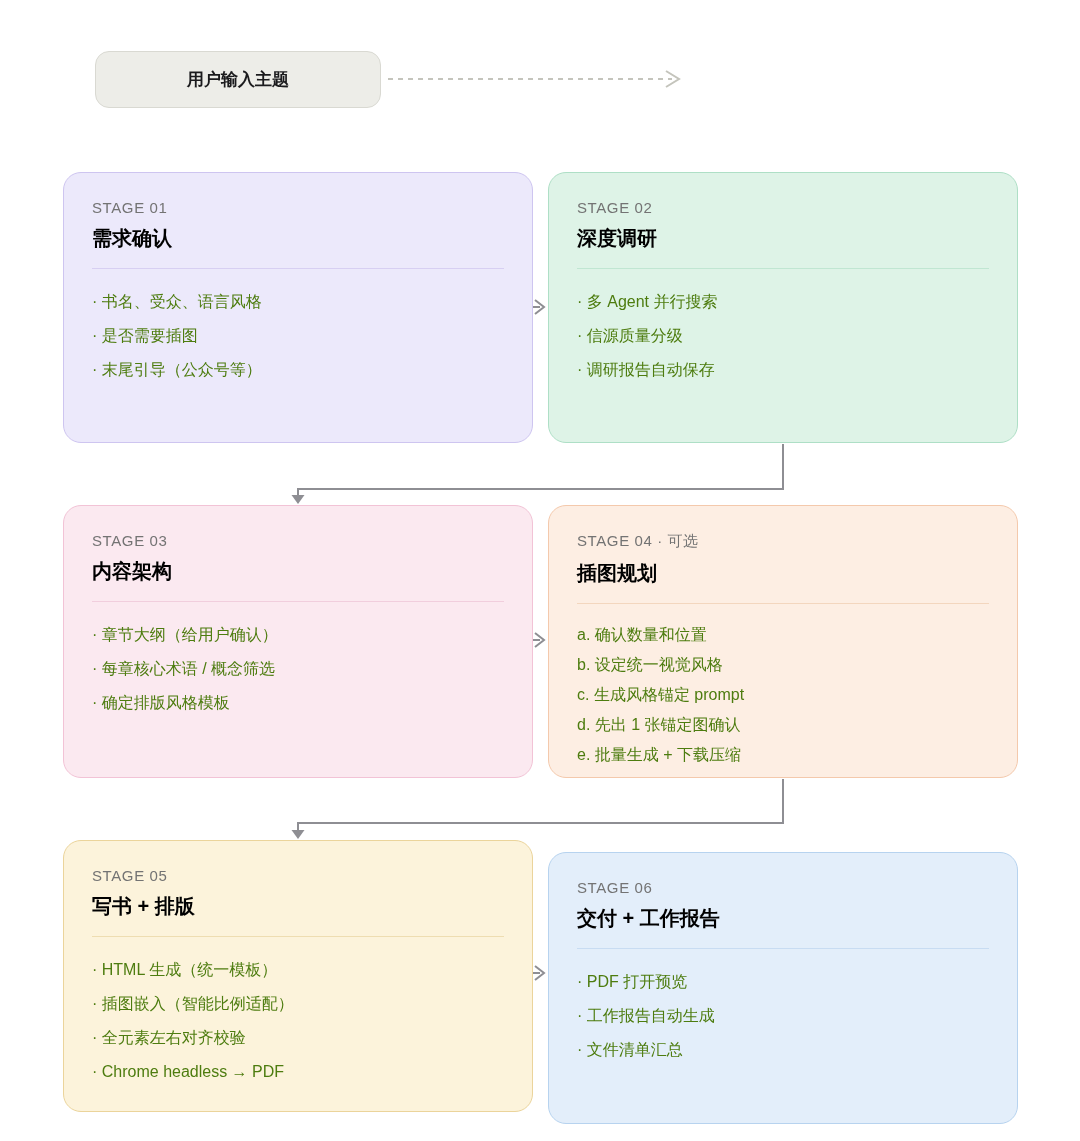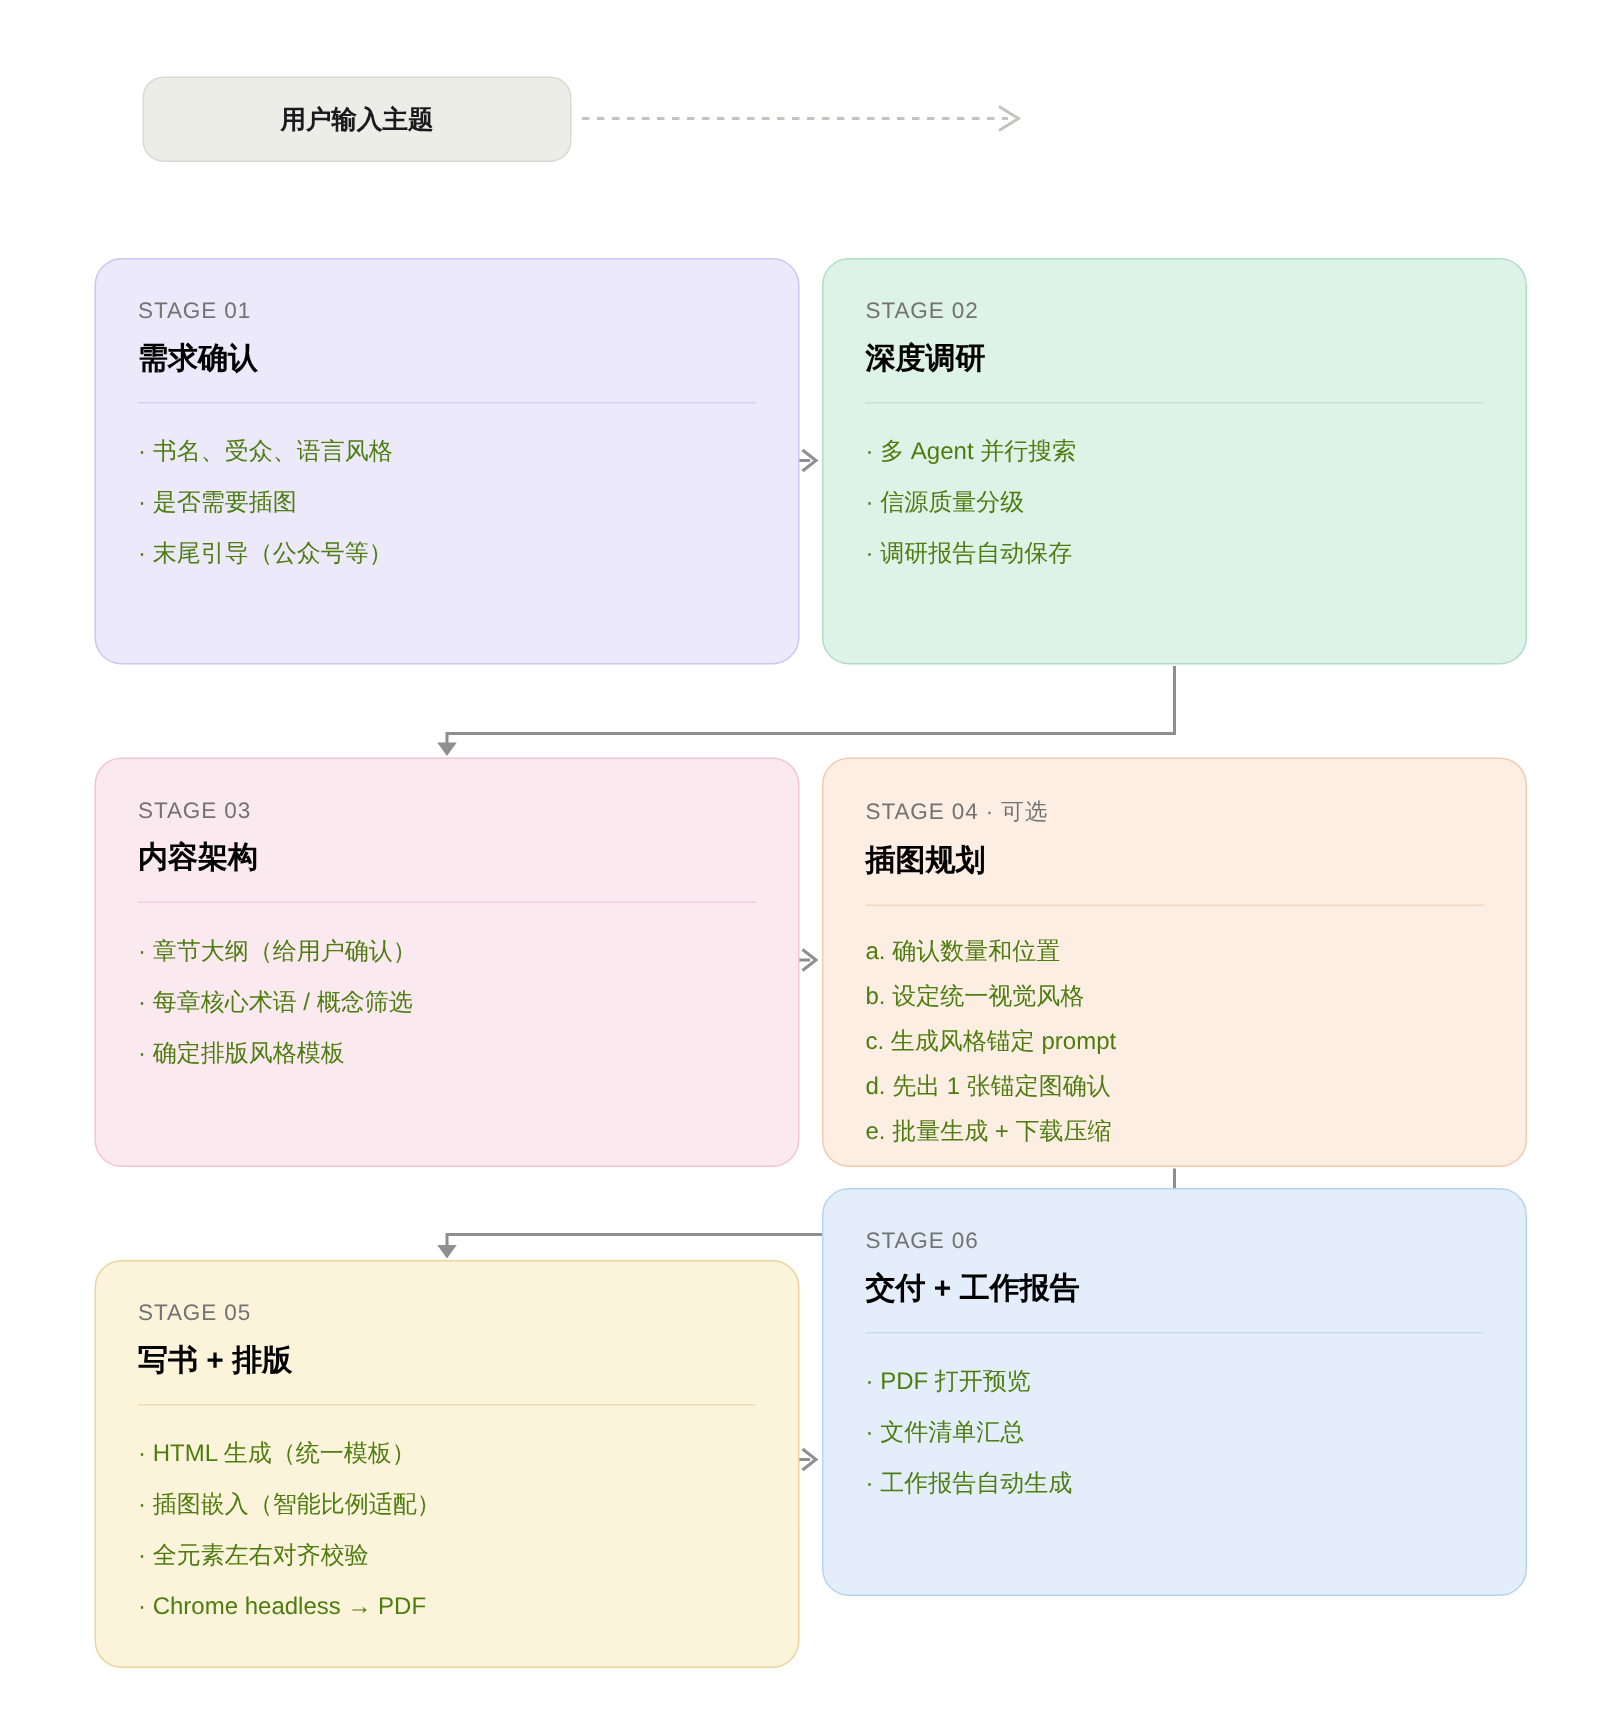--- a/index.html
+++ b/index.html
@@ -49,21 +49,21 @@
     box-sizing: border-box;
     border: 1px solid transparent;
     border-radius: 18px;
     padding: 26px 28px 20px 28px;
   }
   .card-1 { left: 63px;  top: 172px; height: 271px; }
   .card-2 { left: 548px; top: 172px; height: 271px; }
   .card-3 { left: 63px;  top: 505px; height: 273px; }
   .card-4 { left: 548px; top: 505px; height: 273px; }
   .card-5 { left: 63px;  top: 840px; height: 272px; }
-  .card-6 { left: 548px; top: 792px; height: 272px; }
+  .card-6 { left: 548px; top: 852px; height: 272px; }
 
   .stage-label {
     font-size: 15px;
     letter-spacing: 0.6px;
     color: #737373;
     margin: 0 0 9px 0;
   }
   .stage-title {
     font-size: 20px;
     font-weight: 700;
@@ -184,18 +184,18 @@
       <li>· Chrome headless → PDF</li>
     </ul>
   </section>
 
   <section class="card card-6" style="background-color: rgb(227, 238, 250); border-color: rgb(183, 211, 239);">
     <div class="stage-label">STAGE 06</div>
     <h2 class="stage-title">交付 + 工作报告</h2>
     <div class="divider" style="background-color: rgb(200, 220, 242);"></div>
     <ul class="items">
       <li>· PDF 打开预览</li>
+      <li>· 工作报告自动生成</li>
       <li>· 文件清单汇总</li>
-      <li>· 工作报告自动生成</li>
     </ul>
   </section>
 
 </div>
 
 </body></html>

